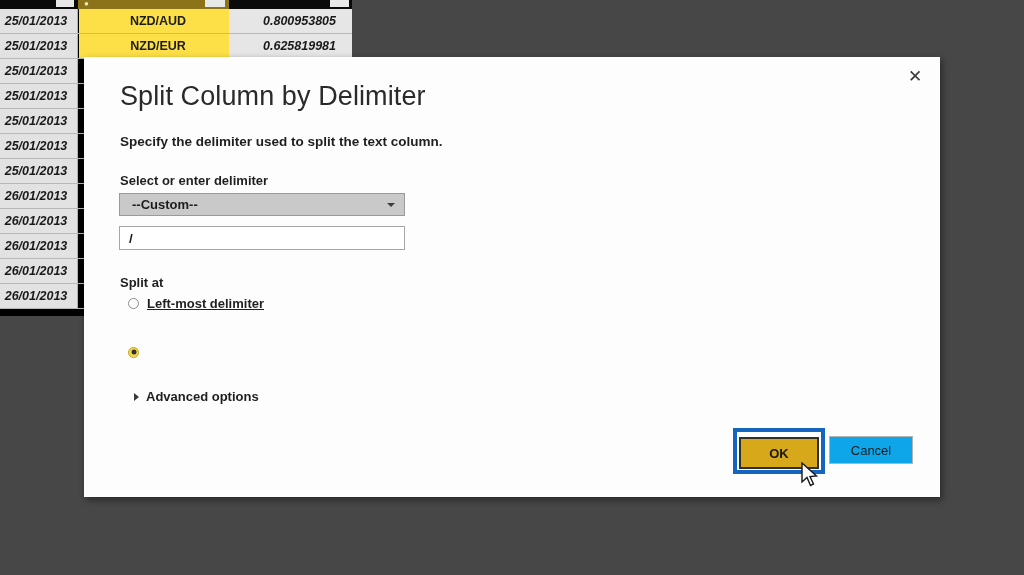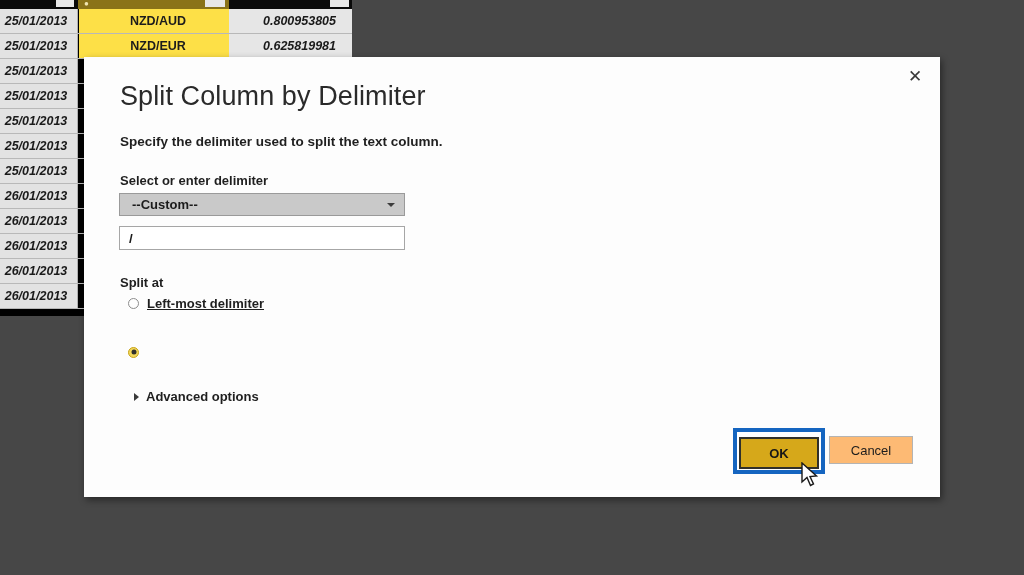--- a/index.html
+++ b/index.html
@@ -305,21 +305,21 @@
     color: #171717;
     cursor: pointer;
     user-select: none;
   }
   #btn-cancel {
     position: absolute;
     left: 745px;
     top: 379px;
     width: 84px;
     height: 28px;
-    background: #fdba74;
+    background: #0ea5e9;
     border: 1px solid #b4b4b4;
     box-sizing: border-box;
     display: flex;
     align-items: center;
     justify-content: center;
     font-size: 13px;
     color: #1c1c1c;
     cursor: pointer;
     user-select: none;
   }

